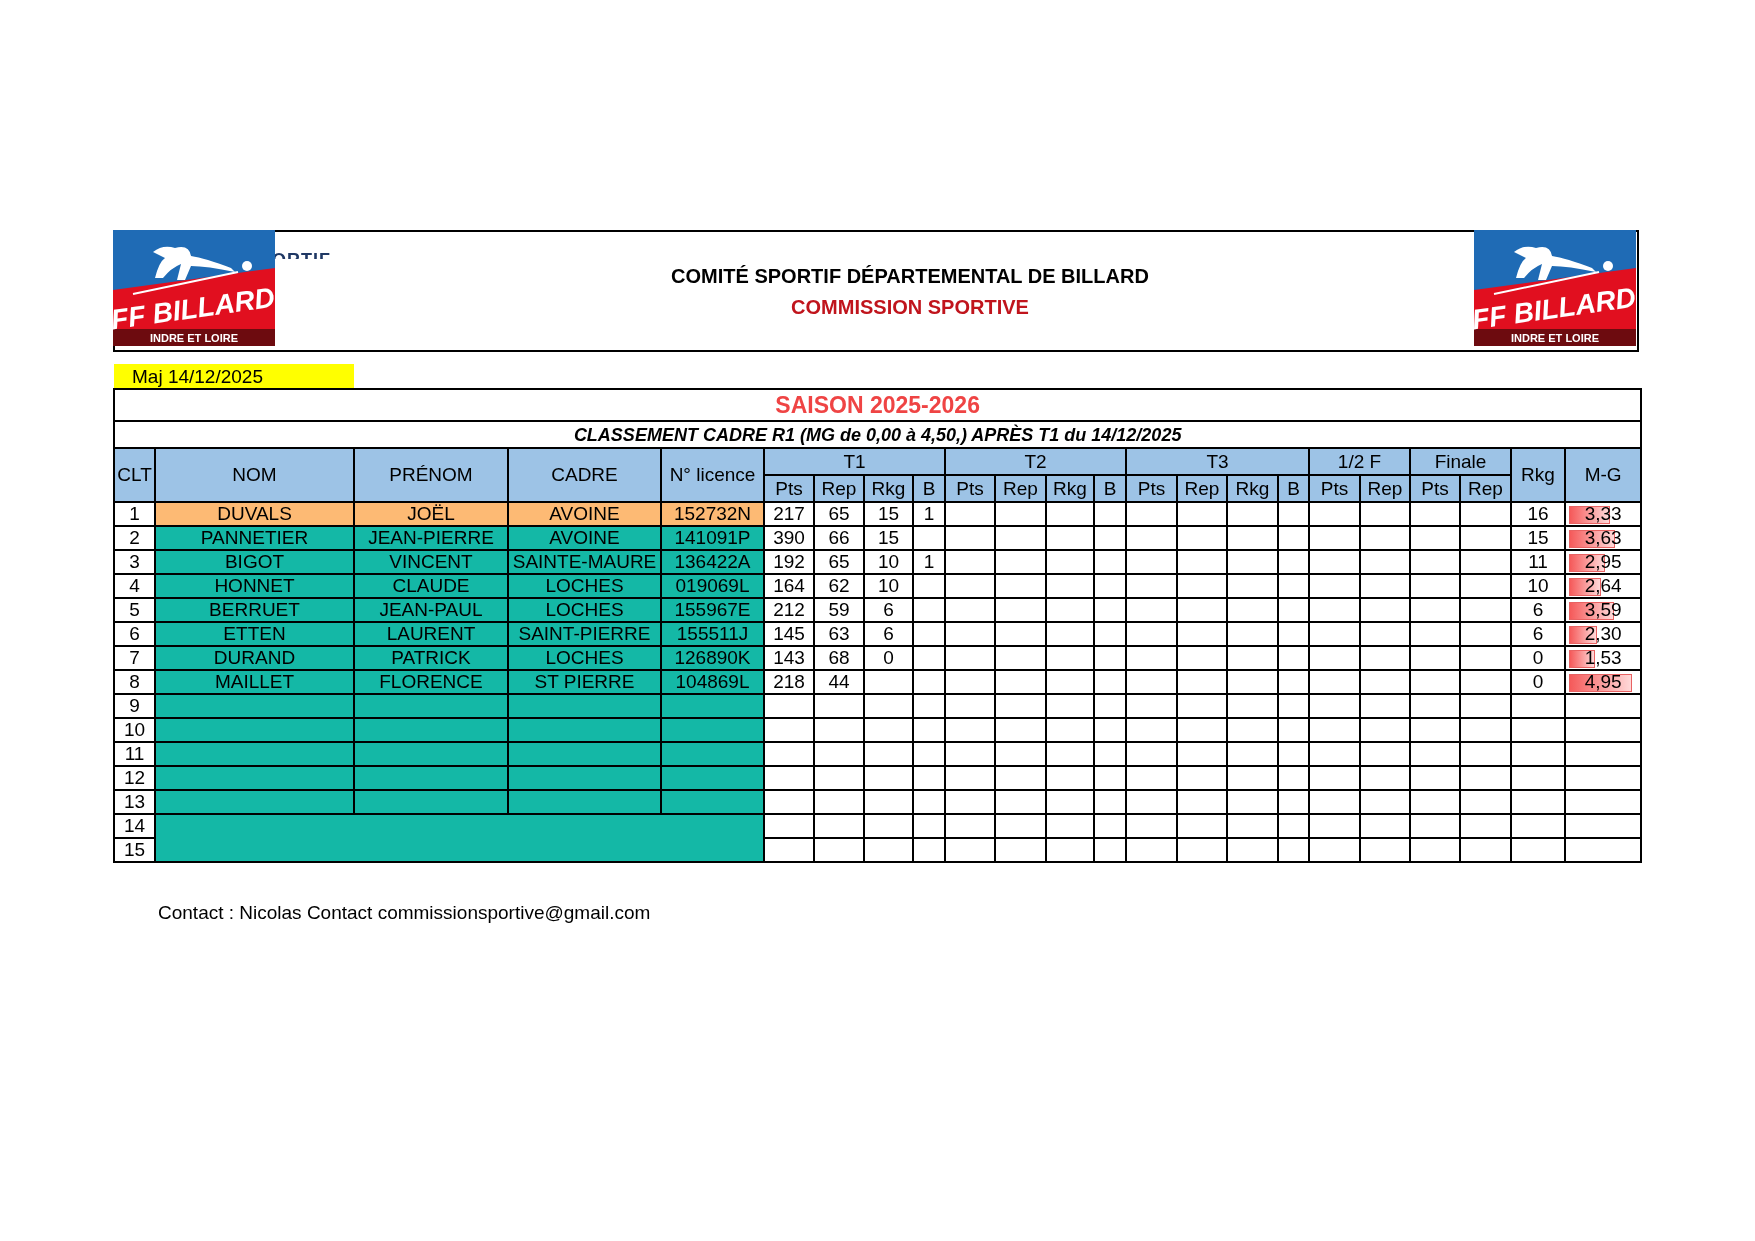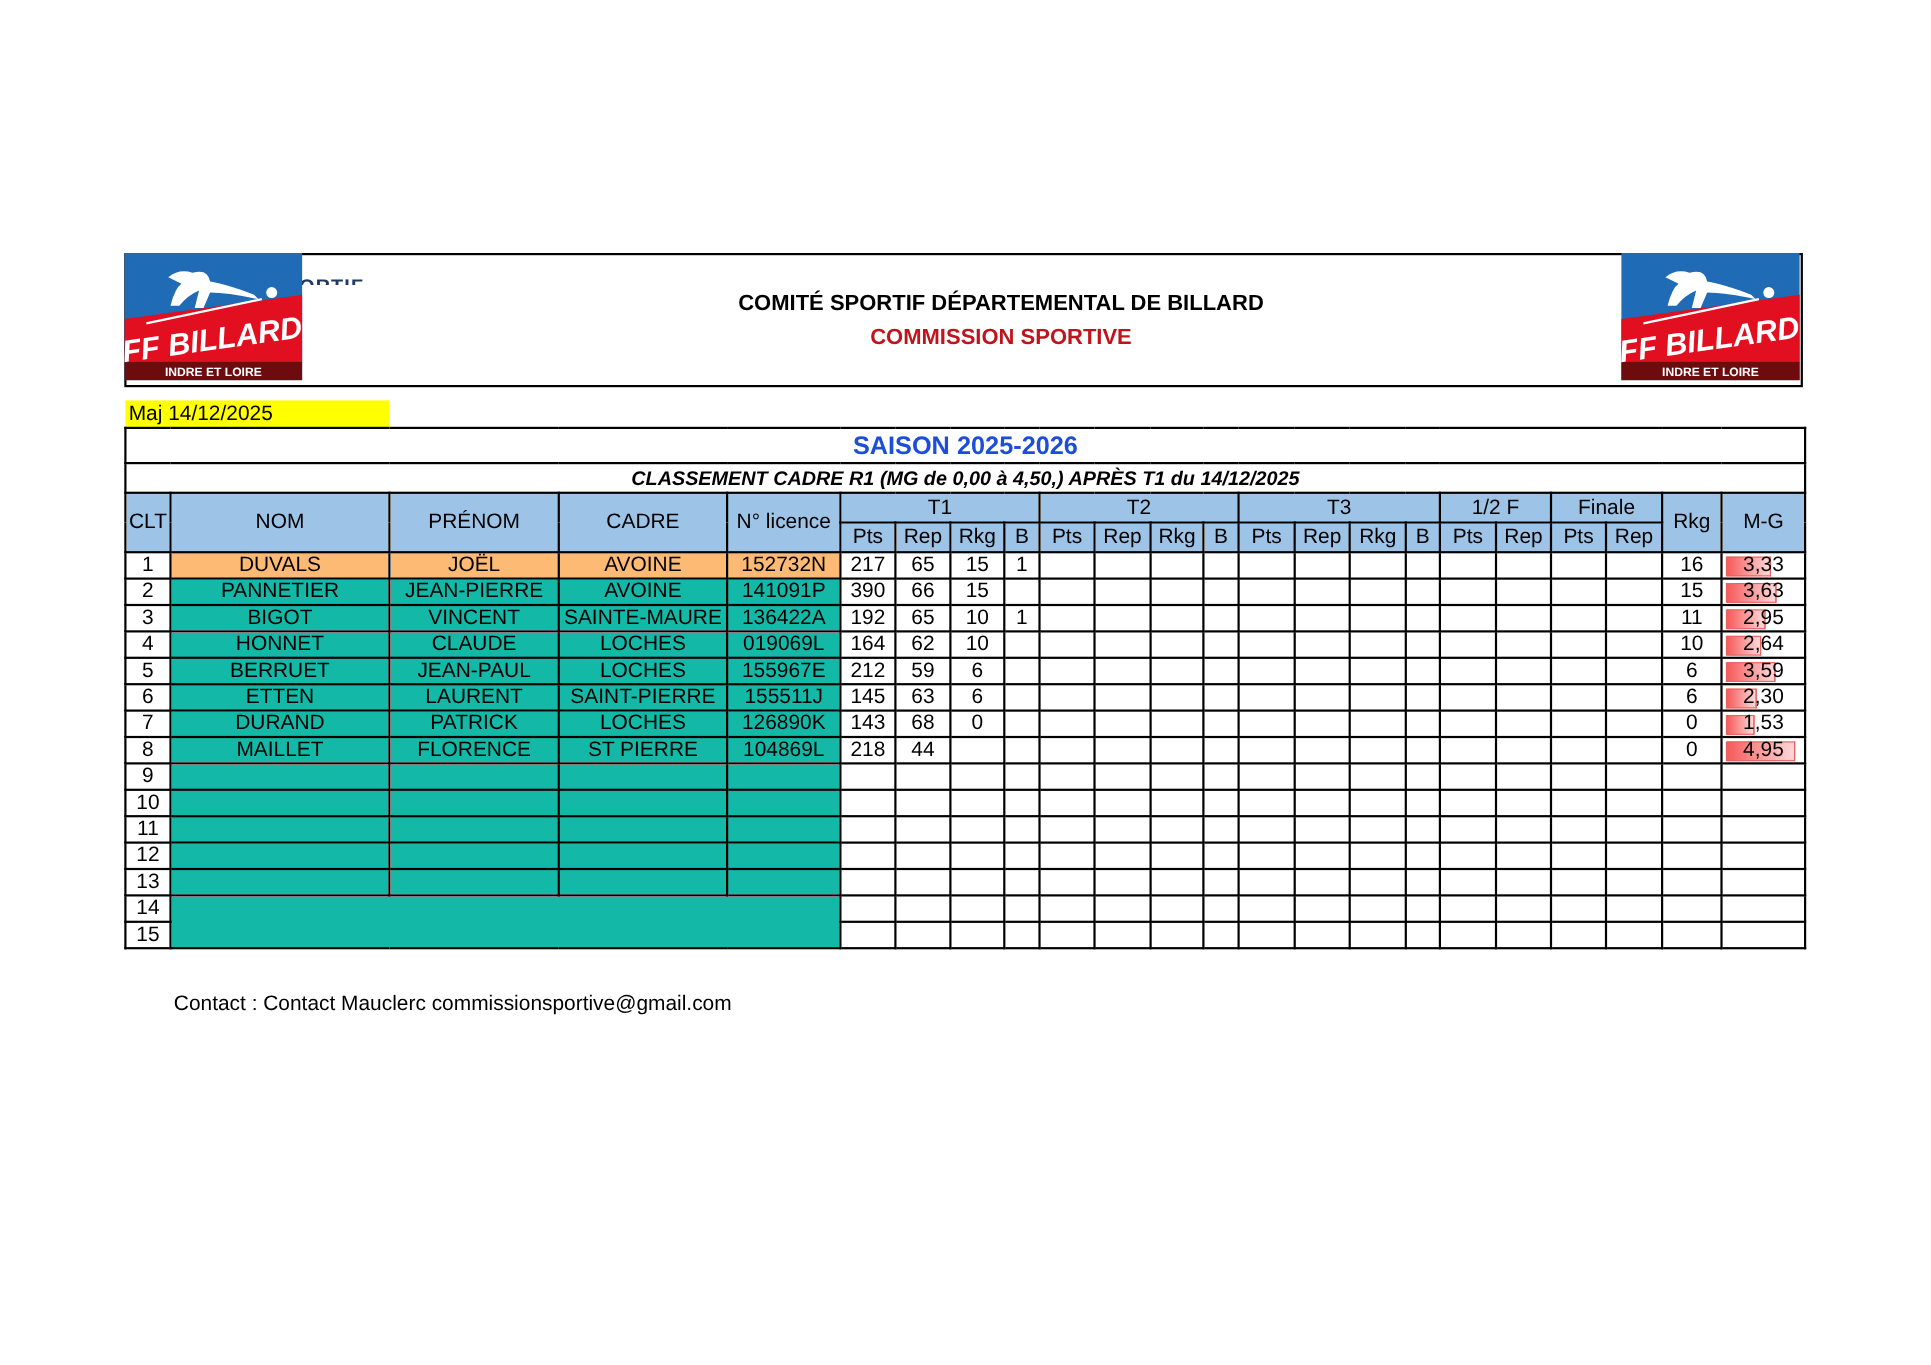--- a/index.html
+++ b/index.html
@@ -4,26 +4,26 @@
 <style>
   html, body { margin:0; padding:0; background:#ffffff; }
   body { width:1755px; height:1241px; position:relative; overflow:hidden;
          font-family:"Liberation Sans", "DejaVu Sans", sans-serif; color:#000; }
   .abs { position:absolute; }
   .header-box { left:113px; top:230px; width:1526px; height:122px; border:2px solid #000; box-sizing:border-box; }
   .logo { width:162px; height:116px; overflow:hidden; }
   .logo svg { display:block; }
   .hdr-title { left:0; width:1820px; top:265px; text-align:center; font-weight:bold; font-size:20px; }
   .hdr-sub { left:0; width:1820px; top:296px; text-align:center; font-weight:bold; font-size:20px; color:#c0141c; }
-  .maj { left:114px; top:364px; width:240px; height:25px; background:#ffff00; font-size:19px; line-height:25px; padding-left:3px; box-sizing:border-box; }
+  .maj { left:114px; top:364px; width:240px; height:25px; background:#ffff00; font-size:19px; line-height:25px; padding-left:18px; box-sizing:border-box; }
   .ghost { left:272px; top:250px; font-size:18px; font-weight:bold; color:#1f3864; height:9px; overflow:hidden; letter-spacing:1px;}
 
   table.grid { position:absolute; left:113px; top:388px; border-collapse:collapse; table-layout:fixed; width:1526px; }
   table.grid td { border:2px solid #000; padding:0; text-align:center; font-size:19px; height:22px; line-height:22px; white-space:nowrap; overflow:hidden; }
-  .season td { height:30px !important; font-weight:bold; font-size:23px !important; color:#1d4ed8; }
+  .season td { height:30px !important; font-weight:bold; font-size:23px !important; color:#ef4444; }
   .subtitle td { height:25px !important; font-weight:bold; font-size:18px !important;font-style:italic; }
   .hd td { background:#9dc3e6; }
   .hd1 td { height:25px !important; }
   .hd2 td { height:25px !important; }
   td.yl { background:#fdba74; }
   td.pk { background:#14b8a6; }
   .bar-cell { position:relative; }
   .bar { position:absolute; left:3px; top:3px; height:18px; border:1px solid #e86262; box-sizing:border-box;
          background:linear-gradient(to right, #f55a5a, #ffd9d9); }
   .bar-val { position:relative; }
@@ -498,13 +498,13 @@
         <td></td>
         <td></td>
         <td></td>
         <td></td>
         <td></td>
         <td></td>
       </tr>
     </tbody>
 </table>
 
-<div class="abs contact">Contact : Contact Mauclerc commissionsportive@gmail.com</div>
+<div class="abs contact">Contact : Nicolas Contact commissionsportive@gmail.com</div>
 
 </body></html>

